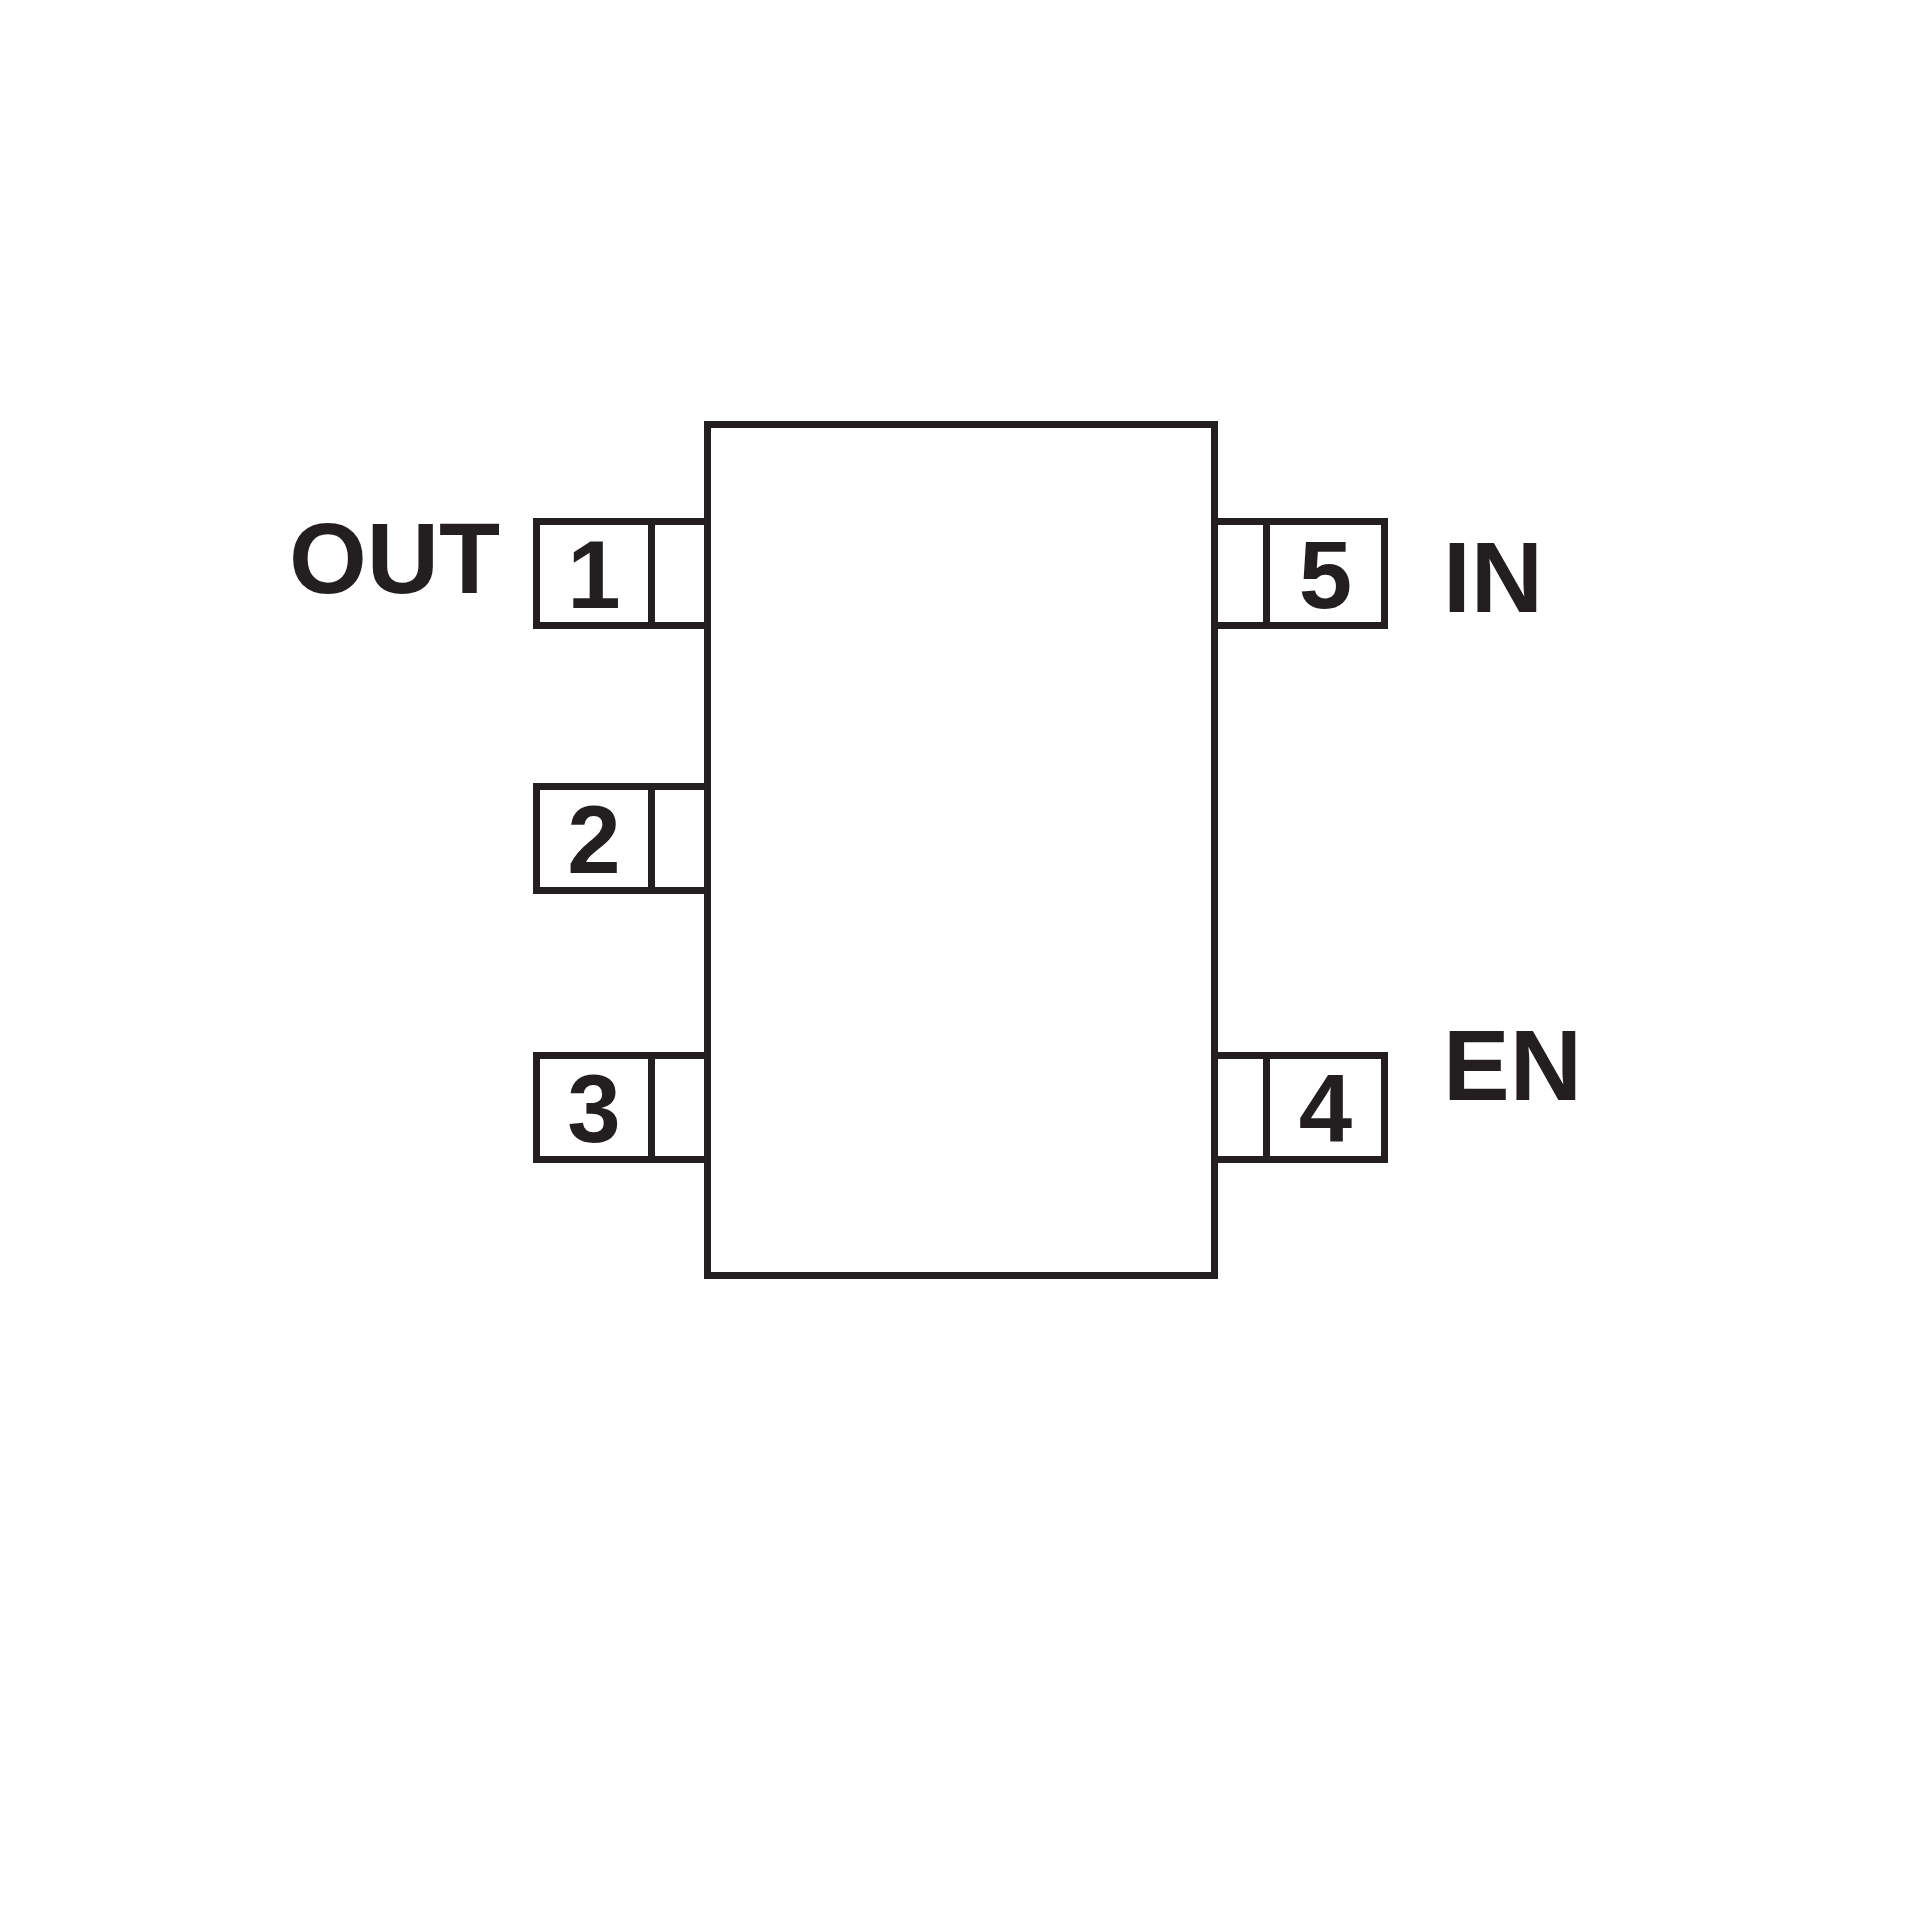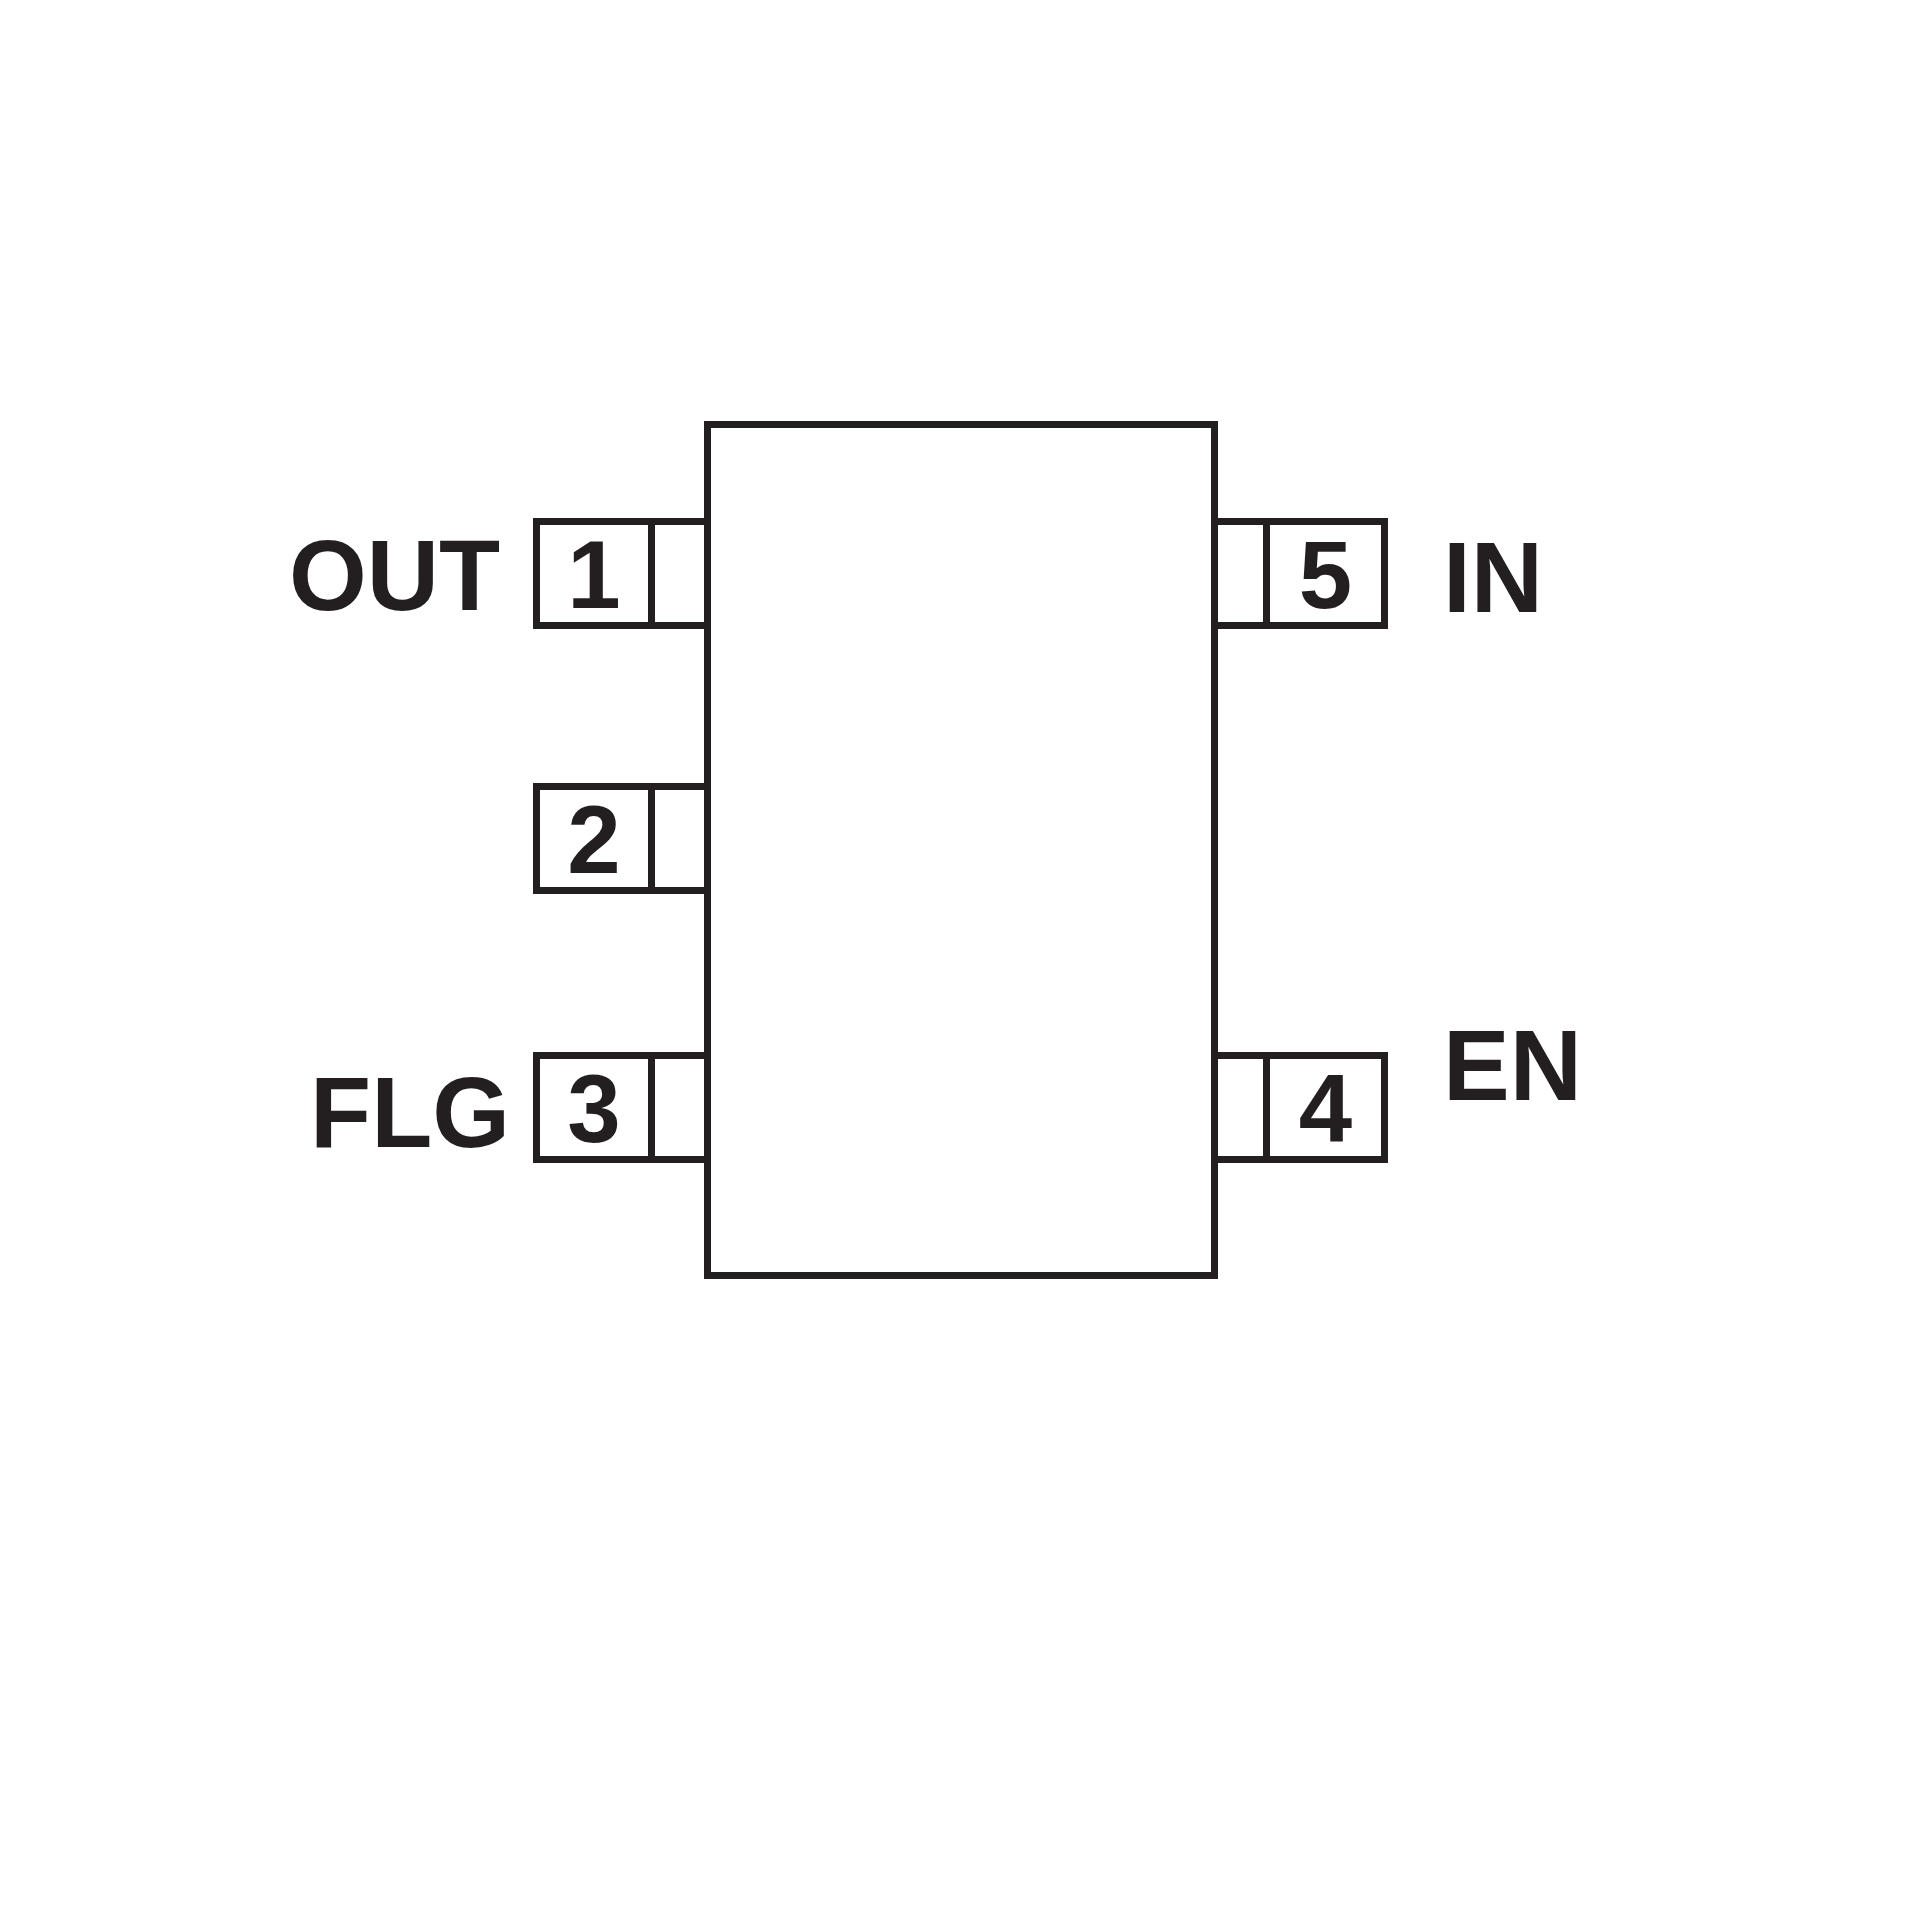--- a/index.html
+++ b/index.html
@@ -62,21 +62,21 @@
   
   .pin-label {
     position: absolute;
     font-size: 100px;
     font-weight: bold;
     line-height: 1;
     color: var(--text, #231f20);
     white-space: nowrap;
     transform: translateY(-48%);
   }
-  .label-out { top: 573px;  right: 1420px; }
+  .label-out { top: 556px;  right: 1420px; }
   .label-gnd { top: 840px;  right: 1450px; }
   .label-flg { top: 1110px; right: 1410px; }
   .label-in  { top: 575px;  left: 1443px; text-align: center; }
   .label-en  { top: 1063px; left: 1443px; }
 </style>
 </head>
 <body>
 
 <div class="stage">
 
@@ -86,21 +86,20 @@
   <div class="pin-box left row1">
     <div class="num-cell">1</div>
     <div class="stub"></div>
   </div>
 
   <div class="pin-box left row2">
     <div class="num-cell">2</div>
     <div class="stub"></div>
   </div>
 
-  <div class="pin-label label-flg">FLG</div>
   <div class="pin-box left row3">
     <div class="num-cell">3</div>
     <div class="stub"></div>
   </div>
 
   <div class="pin-box right row1">
     <div class="stub"></div>
     <div class="num-cell">5</div>
   </div>
   <div class="pin-label label-in">IN</div>

